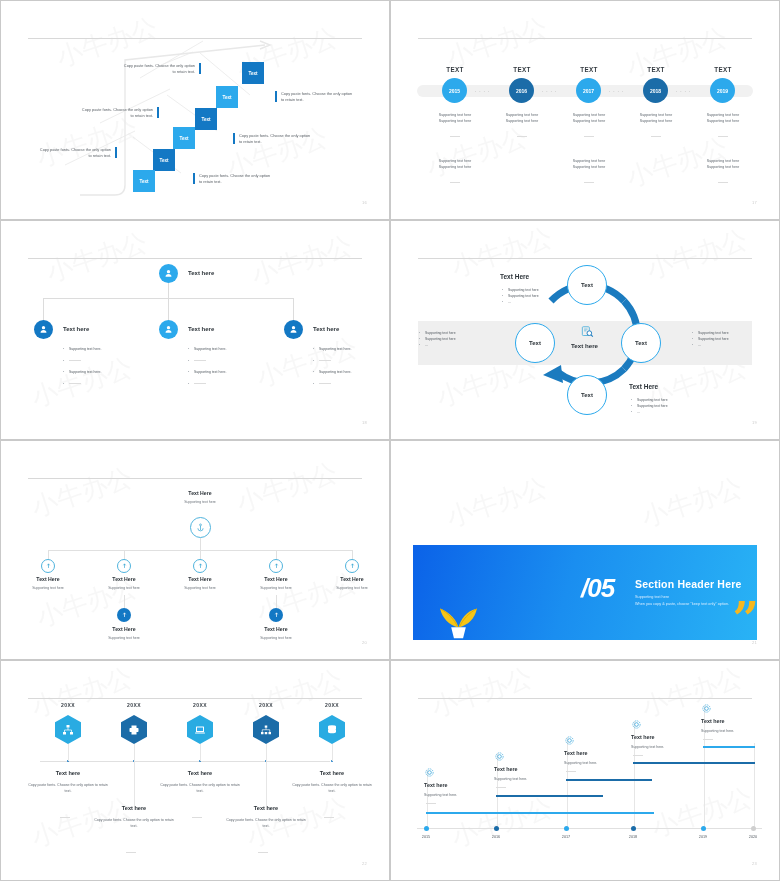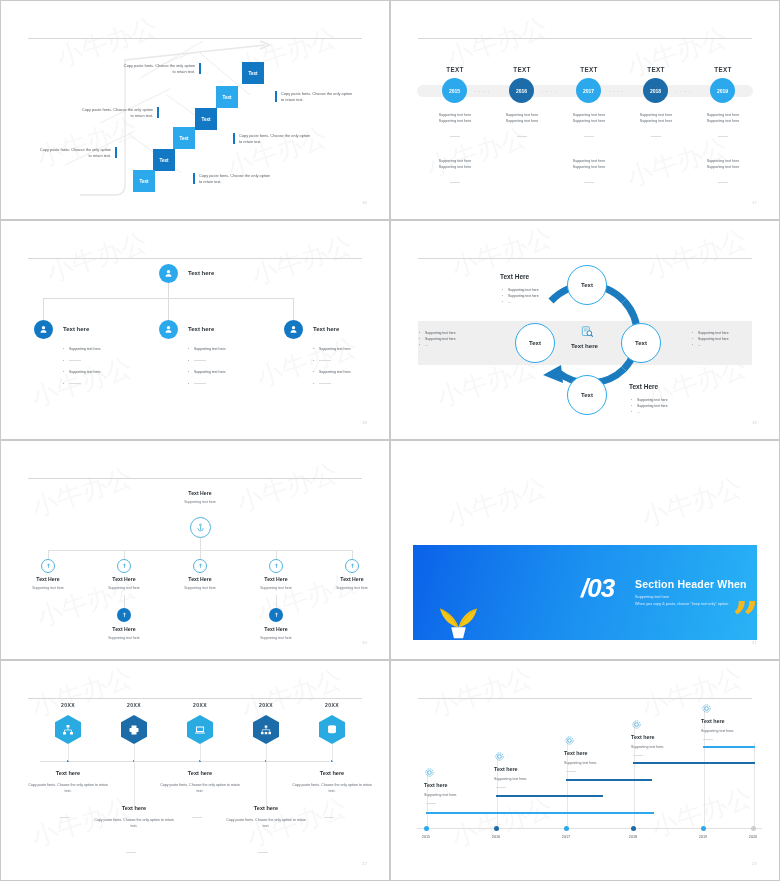--- a/index.html
+++ b/index.html
@@ -492,22 +492,22 @@
       <div class="banner"></div>
 
       <svg class="plant" width="55" height="55" viewBox="0 0 60 60">
         <path d="M30 46 C26 34 16 28 10 26 C12 36 20 44 29 46 Z" fill="#f5c518"></path>
         <path d="M30 46 C34 32 44 27 50 26 C48 37 40 44 31 46 Z" fill="#f5c518"></path>
         <path d="M10 26 C18 30 26 38 29 46" fill="none" stroke="#e0a800" stroke-width="1"></path>
         <path d="M50 26 C42 30 34 38 31 46" fill="none" stroke="#e0a800" stroke-width="1"></path>
         <polygon points="22,46 38,46 35,58 25,58" fill="#ffffff"></polygon>
       </svg>
 
-      <div class="secnum">/03</div>
-      <div class="sectitle">Section Header When</div>
+      <div class="secnum">/05</div>
+      <div class="sectitle">Section Header Here</div>
       <div class="secsub">
         <div>Supporting text here</div>
         <div>When you copy &amp; paste, choose "keep text only" option.</div>
       </div>
       <div class="quote">”</div>
 
       <div class="pgnum">21</div>
     </div>
   </div>
 

